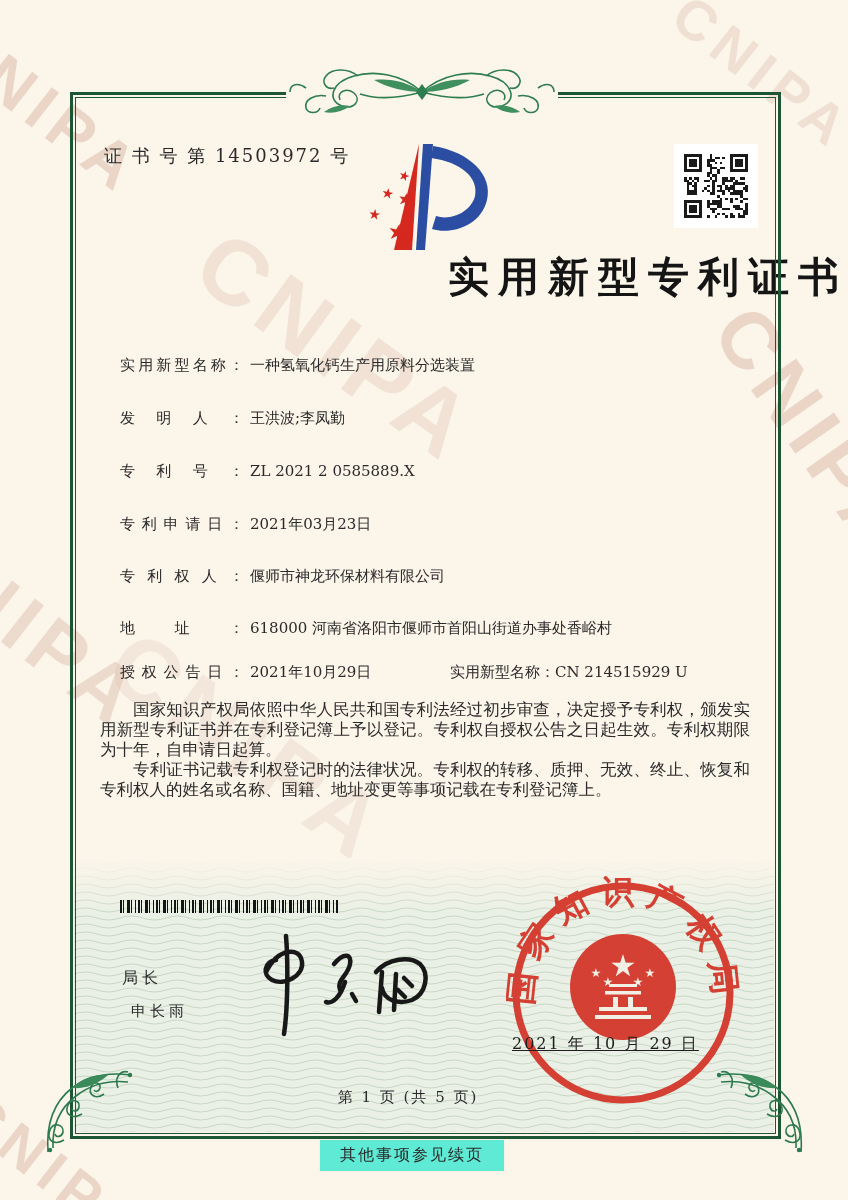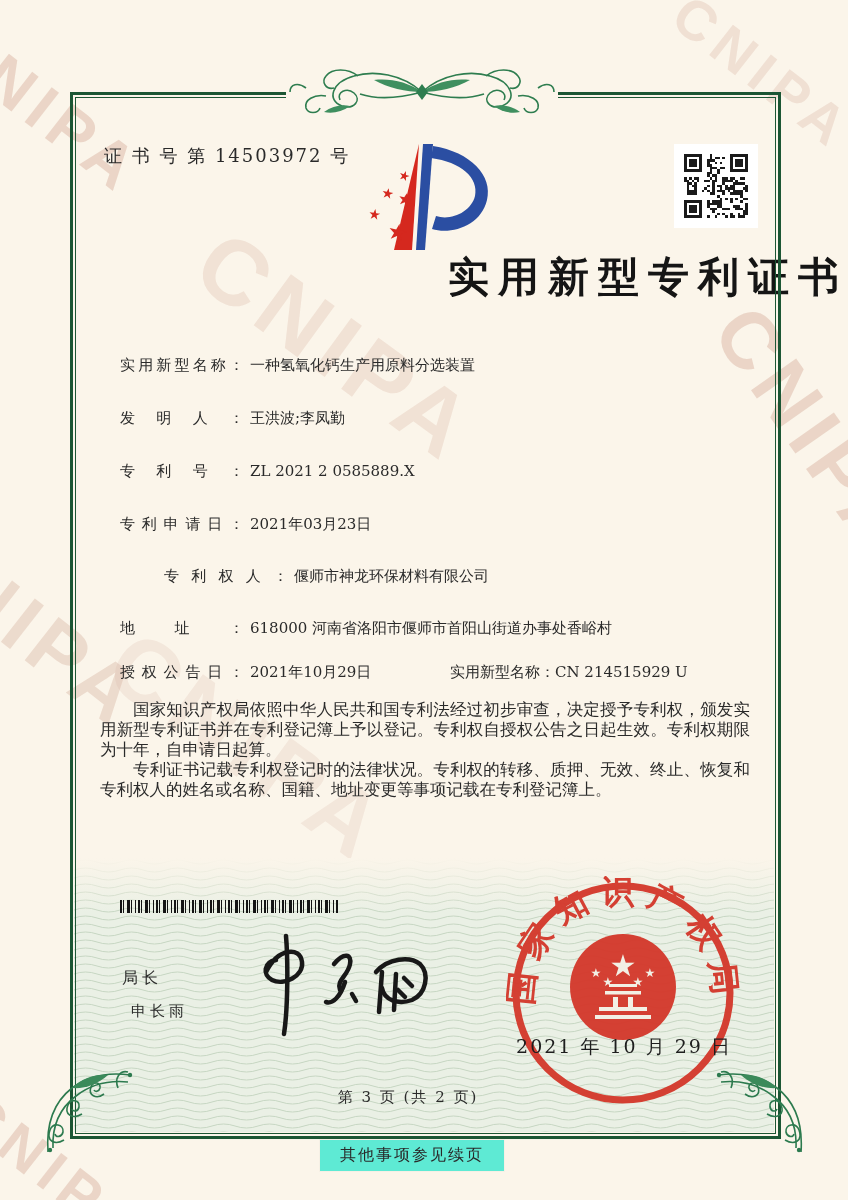--- a/index.html
+++ b/index.html
@@ -41,21 +41,21 @@
   .qr{position:absolute;left:10px;top:10px;width:64px;height:64px;}
   .title{
     position:absolute;left:0;top:250px;width:100%;text-align:right;
     font-size:41px;font-weight:bold;letter-spacing:9px;color:#151515;z-index:2;
   }
   
   .field-row{position:absolute;left:120px;font-size:15px;z-index:2;white-space:nowrap;}
   .field-label{display:inline-block;width:124px;text-align:justify;text-align-last:justify;vertical-align:top;}
   .field-value{margin-left:6px;}
   .row-name{top:356px;} .row-inventor{top:409px;} .row-patno{top:462px;}
-  .row-filing{top:515px;} .row-owner{top:567px;margin-left:44px;} .row-addr{top:619px;}
+  .row-filing{top:515px;} .row-owner{top:567px;} .row-addr{top:619px;}
   .row-grant{top:663px;}
   .grant-right{position:absolute;left:330px;top:0;white-space:nowrap;}
   
   .body-text{
     position:absolute;left:100px;top:700px;width:650px;z-index:2;
     font-size:16.5px;line-height:20px;text-align:justify;
   }
   .body-text p{margin:0;text-indent:2em;}
   
   .band{position:absolute;left:74px;top:858px;width:700px;height:274px;z-index:1;}
@@ -70,22 +70,22 @@
     background:repeating-linear-gradient(90deg,
       #141414 0 2px,rgba(0,0,0,0) 2px 3px,#141414 3px 4px,rgba(0,0,0,0) 4px 7px,
       #141414 7px 10px,rgba(0,0,0,0) 10px 11px,#141414 11px 12px,rgba(0,0,0,0) 12px 15px,
       #141414 15px 16px,rgba(0,0,0,0) 16px 18px);
   }
   .signer-title{position:absolute;left:122px;top:968px;font-size:16px;letter-spacing:4px;z-index:2;}
   .signer-name{position:absolute;left:131px;top:1002px;font-size:15px;letter-spacing:4px;z-index:2;}
   .autograph{position:absolute;left:248px;top:930px;z-index:3;}
   .seal{position:absolute;left:506px;top:876px;width:234px;height:234px;z-index:2;opacity:0.96;}
   .seal-date{
-    position:absolute;left:512px;top:1034px;width:220px;text-align:right;z-index:4;
-    font-size:19px;letter-spacing:2px;color:#1e1e1e;white-space:nowrap;
+    position:absolute;left:512px;top:1034px;width:220px;text-align:left;z-index:4;
+    font-size:16px;letter-spacing:2px;color:#1e1e1e;white-space:nowrap;text-decoration:underline;
   }
   
   .page-number{position:absolute;left:0;top:1088px;width:816px;text-align:center;font-size:15px;letter-spacing:2px;z-index:2;}
   .continuation{
     position:absolute;left:412px;top:1140px;transform:translateX(-50%);z-index:2;
     background:#5eead4;padding:5px 20px;font-size:16px;letter-spacing:2px;
     box-shadow:0 0 0 1px rgba(0,0,0,0.02);
   }
 </style>
 </head>
@@ -427,16 +427,16 @@
         <rect x="89" y="139" width="56" height="4"></rect>
       </g>
     </g>
     <path id="sealArc" d="M 39,162 A 90,90 0 1 1 195,162" fill="none"></path>
     <text fill="#d4392c" font-size="33" font-weight="bold" letter-spacing="11">
       <textPath href="#sealArc" startOffset="50%" text-anchor="middle">国家知识产权局</textPath>
     </text>
   </svg>
   <div class="seal-date">2021 年 10 月 29 日</div>
 
-  <div class="page-number">第 3 页 (共 2 页)</div>
+  <div class="page-number">第 1 页 (共 5 页)</div>
   <div class="continuation">其他事项参见续页</div>
 
 </div>
 
 </body></html>

